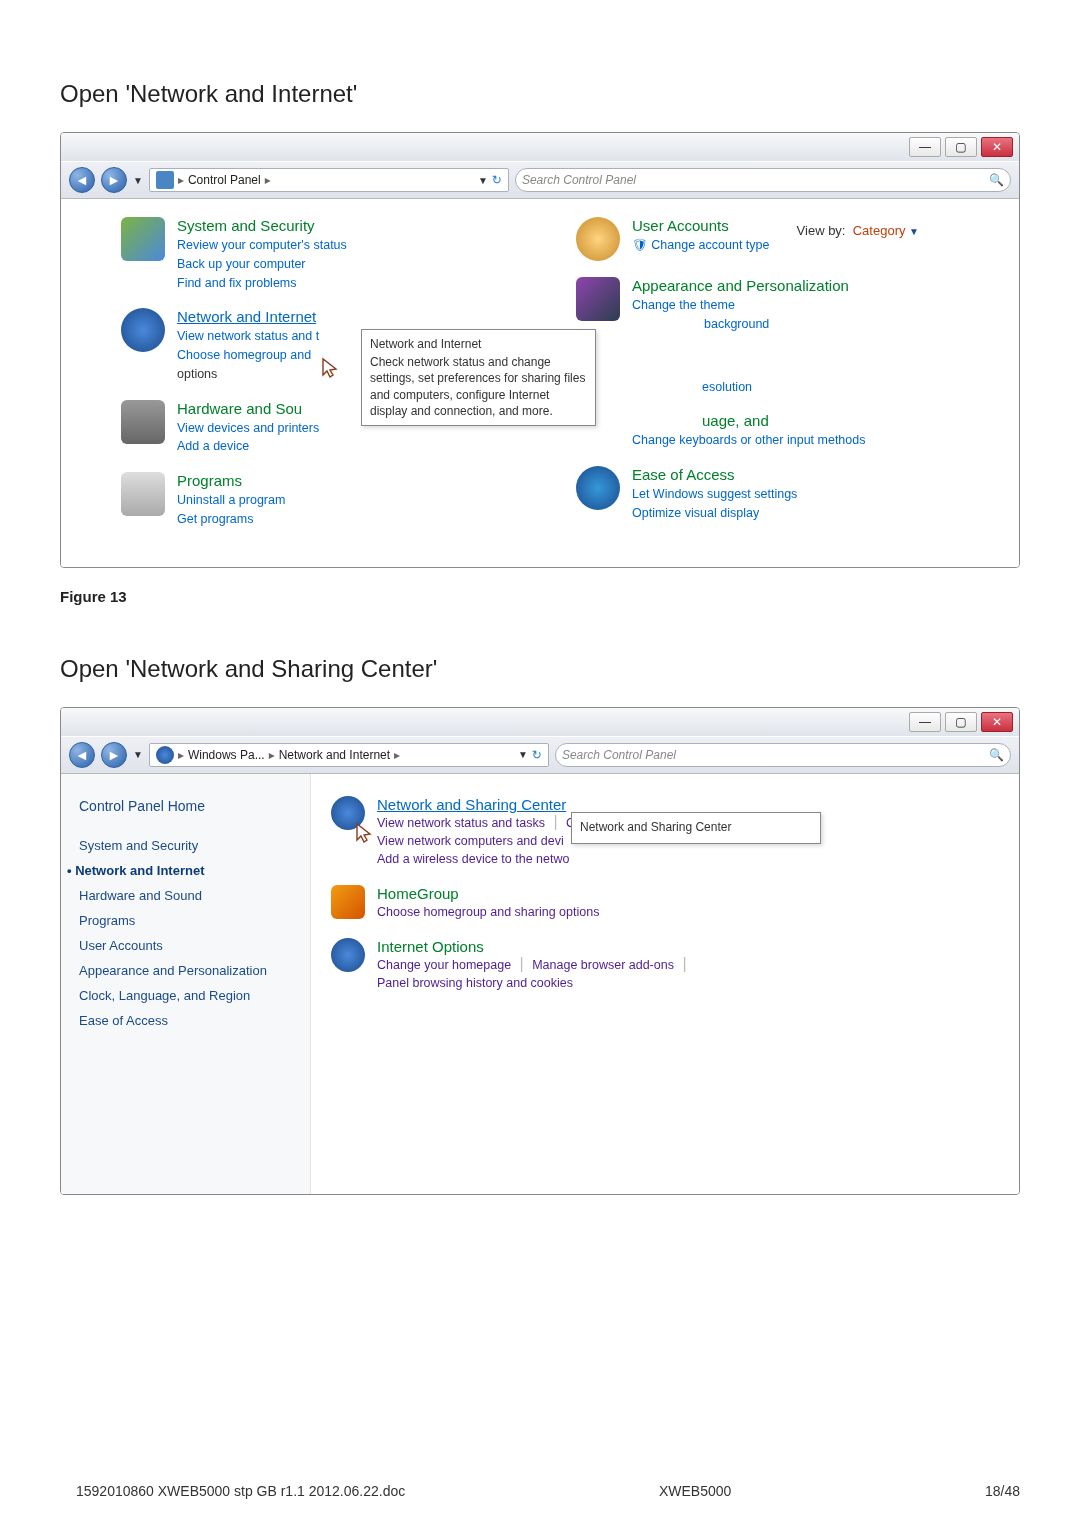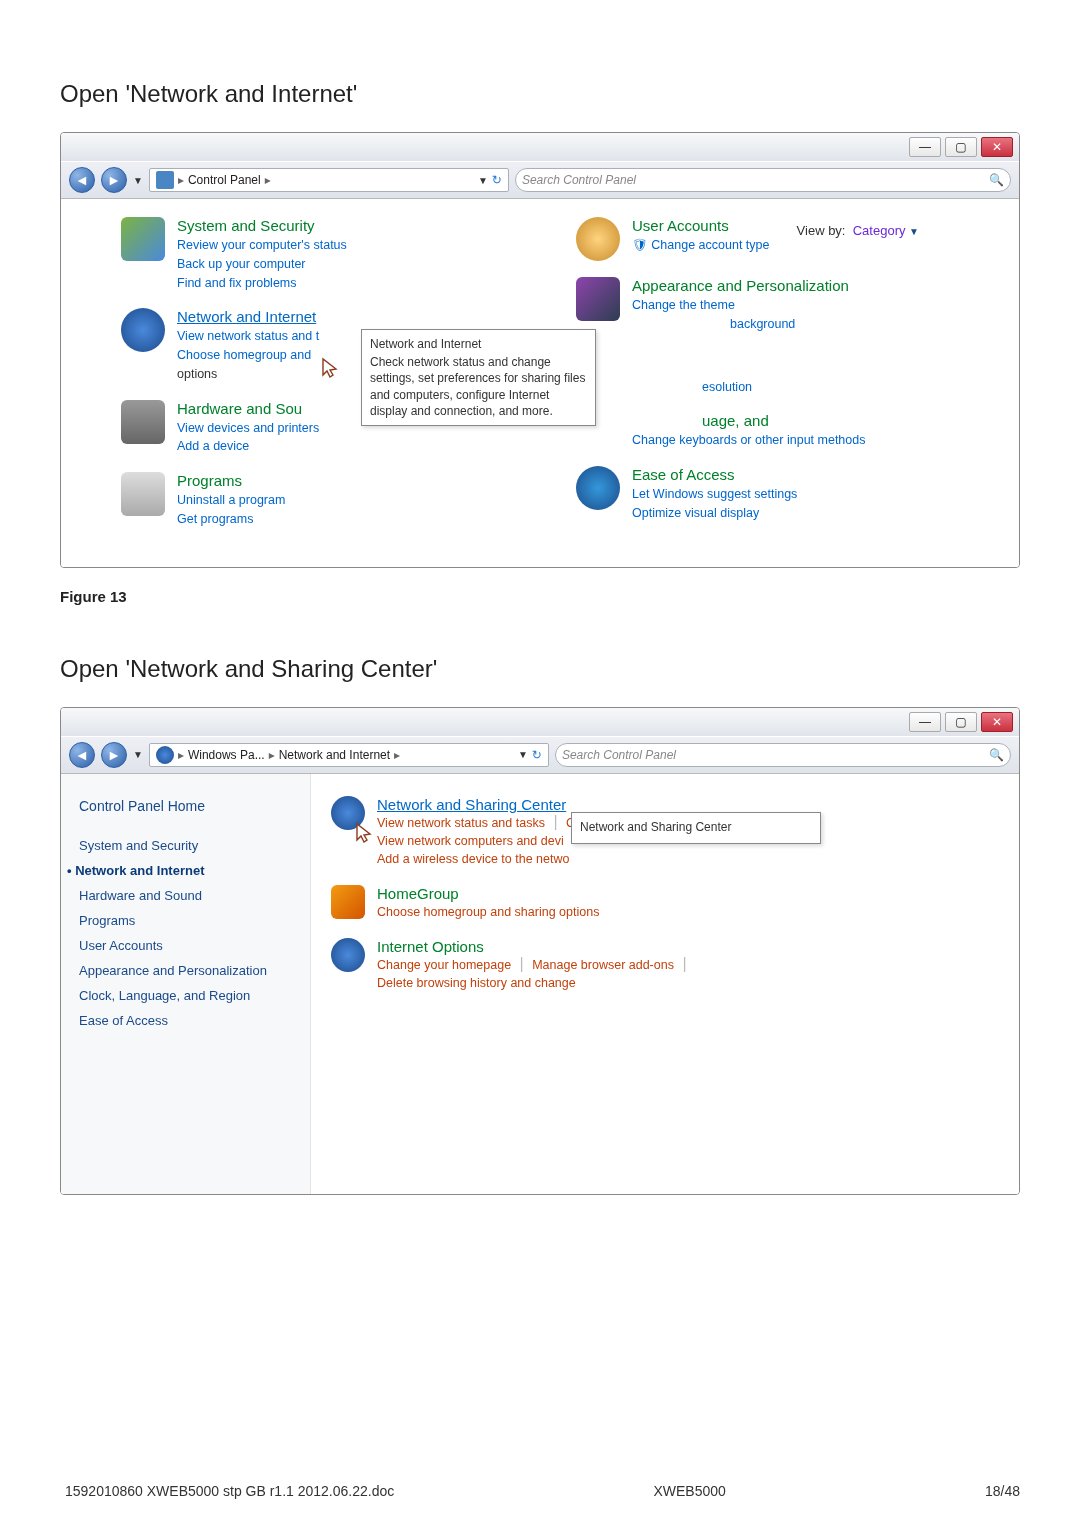--- a/index.html
+++ b/index.html
@@ -114,21 +114,21 @@
     margin-bottom: 12px;
     font-weight: 400;
   }
   .viewby {
     position: absolute;
     right: 100px;
     top: 24px;
     font-size: 13px;
     color: #333;
   }
-  .viewby .cat { color: #6d28d9; }
+  .viewby .cat { color: #c2410c; }
   .cols { display: flex; gap: 40px; }
   .col { flex: 1; }
   .item { display: flex; gap: 12px; margin-bottom: 16px; }
   .icon {
     width: 44px; height: 44px; flex: 0 0 44px;
     border-radius: 6px;
     background: linear-gradient(135deg, #8cc152, #3bafda);
   }
   .icon.shield { background: linear-gradient(135deg, #7db342, #4a89dc); }
   .icon.net { background: radial-gradient(circle, #4a89dc, #1b4a8a); border-radius: 50%; }
@@ -184,26 +184,26 @@
     background: #f7f8fa;
   }
   .side .home { color: #1a4a8a; margin-bottom: 24px; font-size: 14px; }
   .side a { display: block; color: #1a4a8a; margin: 10px 0; text-decoration: none; }
   .side a.active { font-weight: bold; color: #0b3a7a; }
   .side a.active::before { content: "• "; margin-left: -12px; }
   .main2 { flex: 1; padding: 22px 20px; position: relative; }
   .row2 { display: flex; gap: 12px; margin-bottom: 18px; }
   .row2 .tx .ttl { color: #00802b; font-size: 15px; }
   .row2 .tx .ttl.u { text-decoration: underline; color: #0068c6; }
-  .row2 .tx .ln { color: #c2410c; font-size: 12.5px; display: inline; }
+  .row2 .tx .ln { color: #4c1d95; font-size: 12.5px; display: inline; }
   .sep { color: #bbb; margin: 0 4px; }
   .footer {
     position: absolute;
     bottom: 30px;
-    left: 65px; right: 60px;
+    left: 76px; right: 60px;
     display: flex;
     justify-content: space-between;
     font-size: 14px;
     font-family: Arial, sans-serif;
     color: #333;
     text-align: center;
   }
 </style>
 </head>
 <body>
@@ -284,21 +284,21 @@
           <div>
             <div class="cat-title">User Accounts</div>
             <span class="sub shield">Change account type</span>
           </div>
         </div>
         <div class="item">
           <div class="icon ap"></div>
           <div>
             <div class="cat-title">Appearance and Personalization</div>
             <span class="sub">Change the theme</span>
-            <span class="sub" style="margin-left:98px;">background</span>
+            <span class="sub" style="margin-left:72px;">background</span>
             <span class="sub" style="margin-left:70px;margin-top:44px;">esolution</span>
           </div>
         </div>
         <div class="item" style="margin-left:56px;">
           <div>
             <div class="cat-title" style="margin-left:70px;">uage, and</div>
             <span class="sub">Change keyboards or other input methods</span>
           </div>
         </div>
         <div class="item">
@@ -390,21 +390,21 @@
       <div class="row2">
         <div class="icon small" style="background:radial-gradient(circle,#4a89dc,#1b4a8a);border-radius:50%;"></div>
         <div class="tx">
           <div class="ttl">Internet Options</div>
           <div>
             <span class="ln">Change your homepage</span>
             <span class="sep">|</span>
             <span class="ln">Manage browser add-ons</span>
             <span class="sep">|</span>
           </div>
-          <div><span class="ln">Delete browsing history and change</span></div>
+          <div><span class="ln">Panel browsing history and cookies</span></div>
         </div>
       </div>
 
       <div class="tooltip" style="left:260px; top:38px; width:250px;">
         <div class="tt-title">Network and Sharing Center</div>
       </div>
       <div class="cursor" style="left:44px; top:48px;">
         <svg width="20" height="24">
             <path d="M2 2 L2 18 L6 14 L9 20 L12 18 L9 13 L15 12 Z" fill="#fff" stroke="#8b3a1a" stroke-width="1.4"></path>
           </svg>

